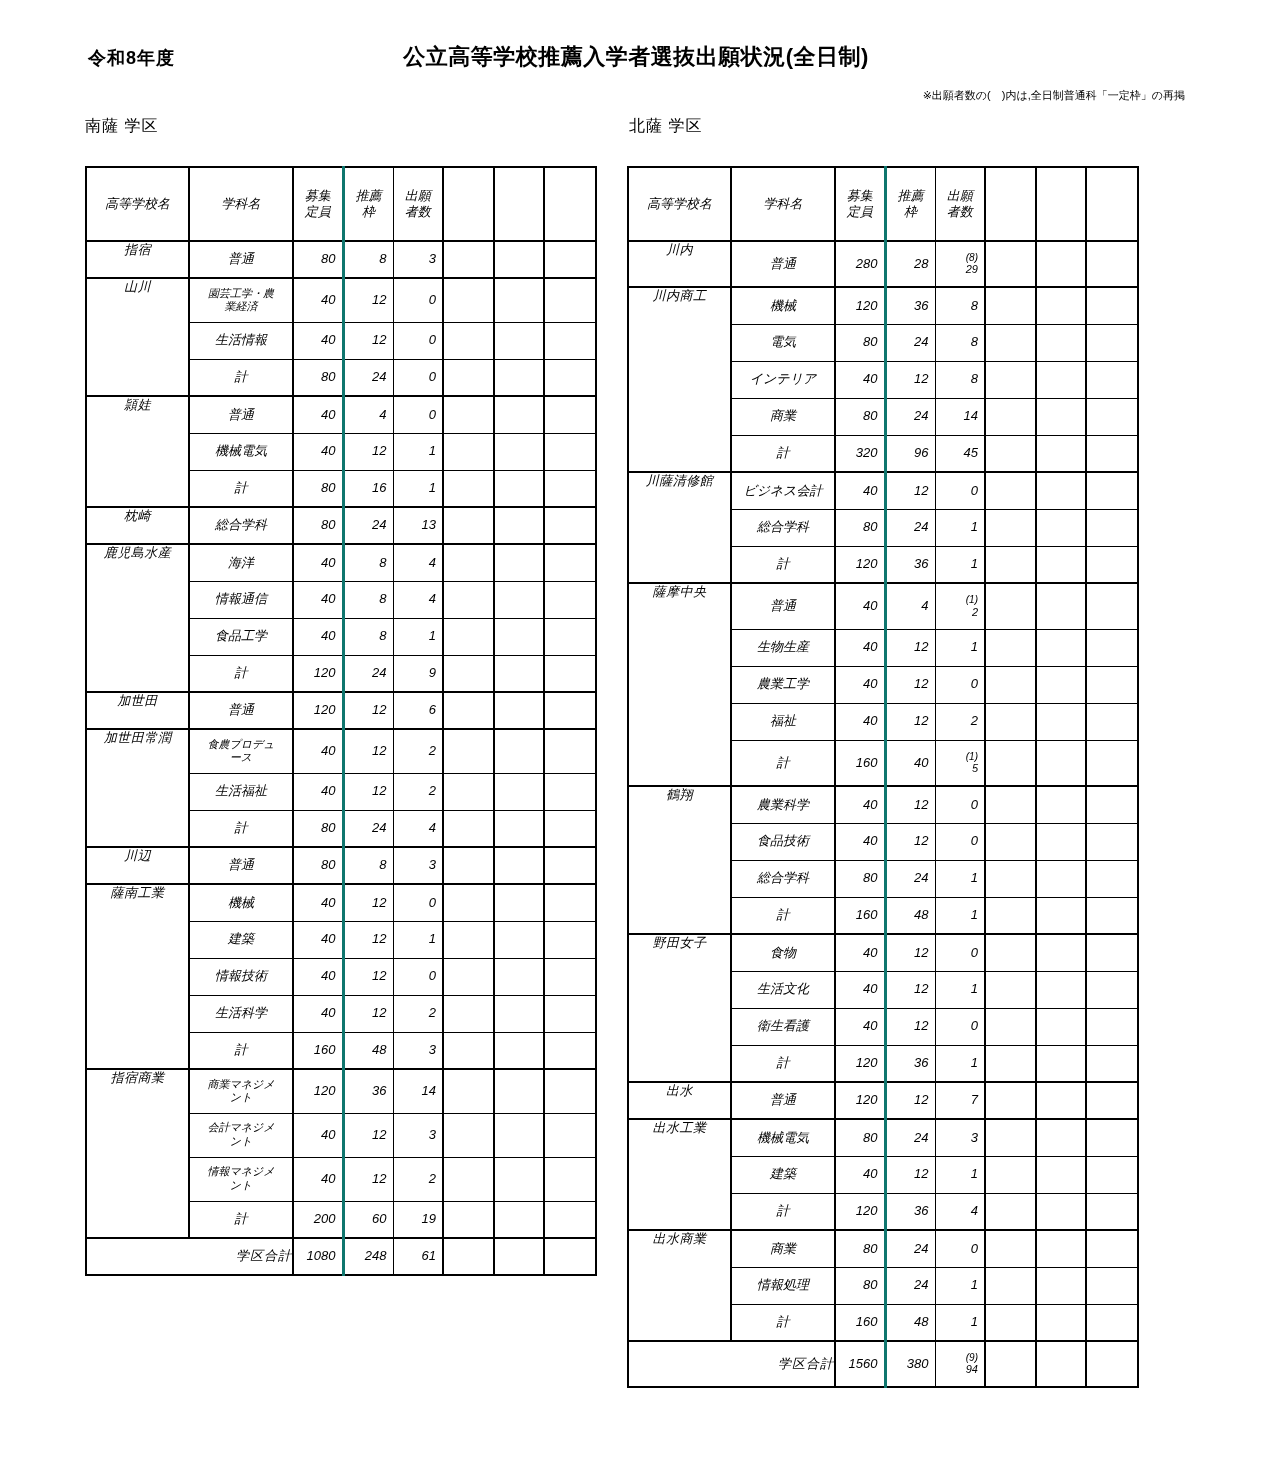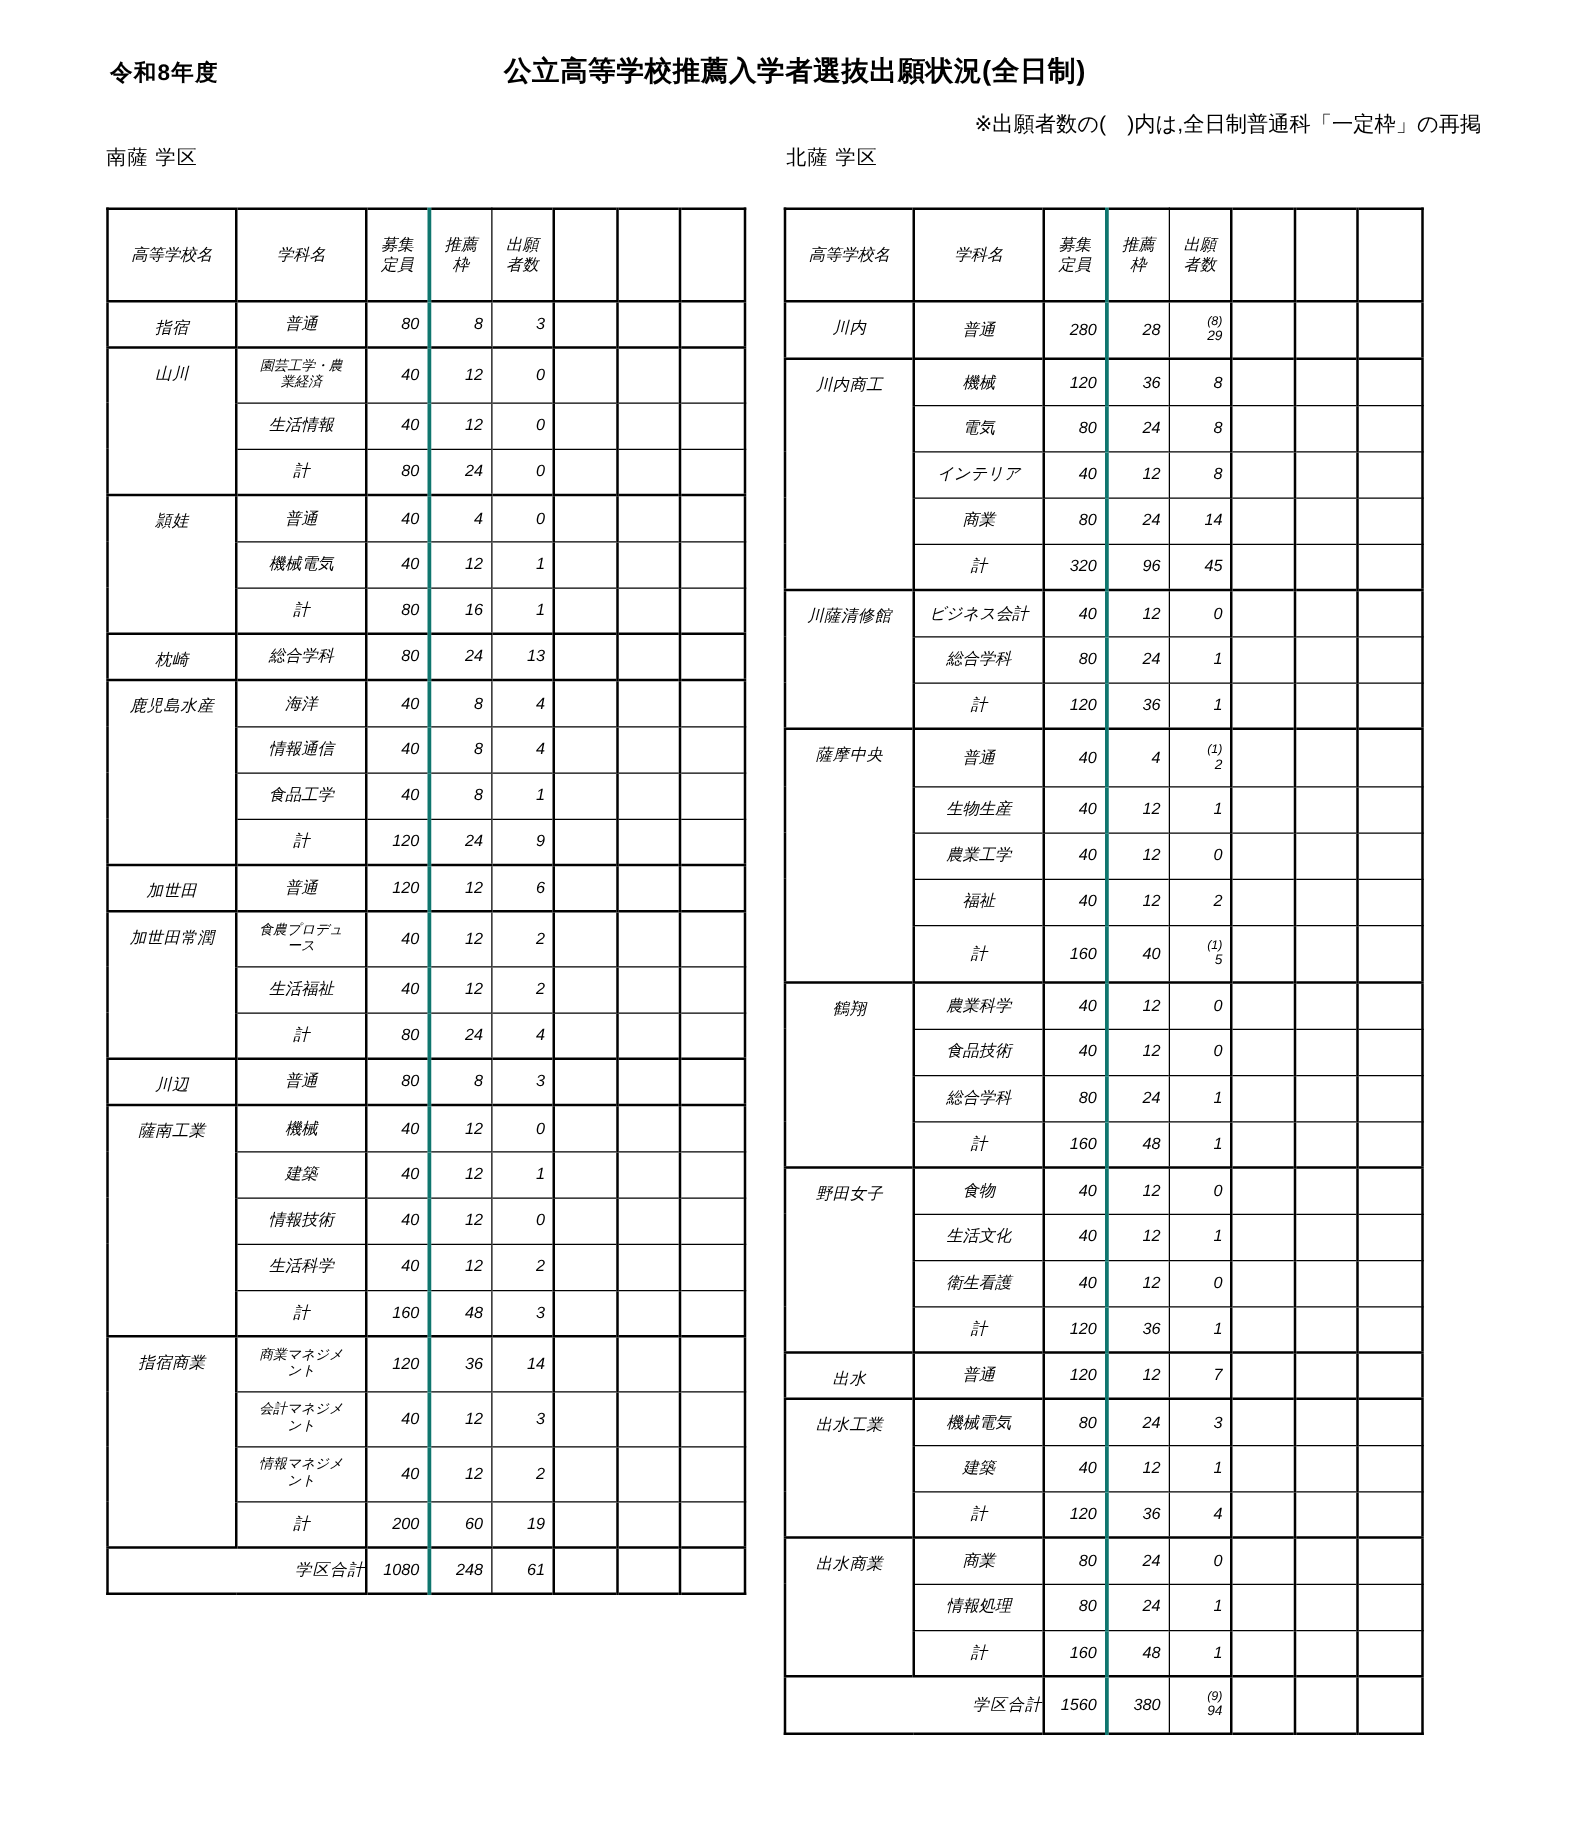--- a/index.html
+++ b/index.html
@@ -15,21 +15,21 @@
     position: absolute; left: 88px; top: 46px;
     font-size: 18px; font-weight: bold; letter-spacing: 1px;
   }
   .page-title {
     position: absolute; left: 0; right: 0; top: 42px;
     text-align: center;
     font-size: 22px; font-weight: bold; letter-spacing: 0.5px;
   }
   .note {
     position: absolute; right: 87px; top: 88px;
-    font-size: 17px;
+    font-size: 11px;
   }
   .district-label {
     position: absolute; top: 116px;
     font-size: 16px; letter-spacing: 1px;
   }
   .district-left  { left: 85px; }
   .district-right { left: 629px; }
   .table-wrap { position: absolute; top: 166px; font-style: italic; }
   .table-left  { left: 85px; }
   .table-right { left: 627px; }
@@ -58,21 +58,21 @@
   .cl-2 { border-left: 2px solid #000; }
   .cl-3 { border-left: 3px solid #0f766e; }
   .cl-4 { border-left: 1px solid #000; }
   .cl-5 { border-left: 2px solid #000; }
   .cl-6 { border-left: 2px solid #000; }
   .cl-7 { border-left: 2px solid #000; }
   tr.g-start td { border-top: 2px solid #000; }
   td.school {
     text-align: center;
     vertical-align: top;
-    padding-top: 12px;
+    padding-top: 0;
     letter-spacing: 0.5px;
   }
   td.dept {
     text-align: center;
     white-space: pre-line;
   }
   td.dept.small { font-size: 11px; }
   td.num {
     text-align: right;
     padding-right: 6px;

